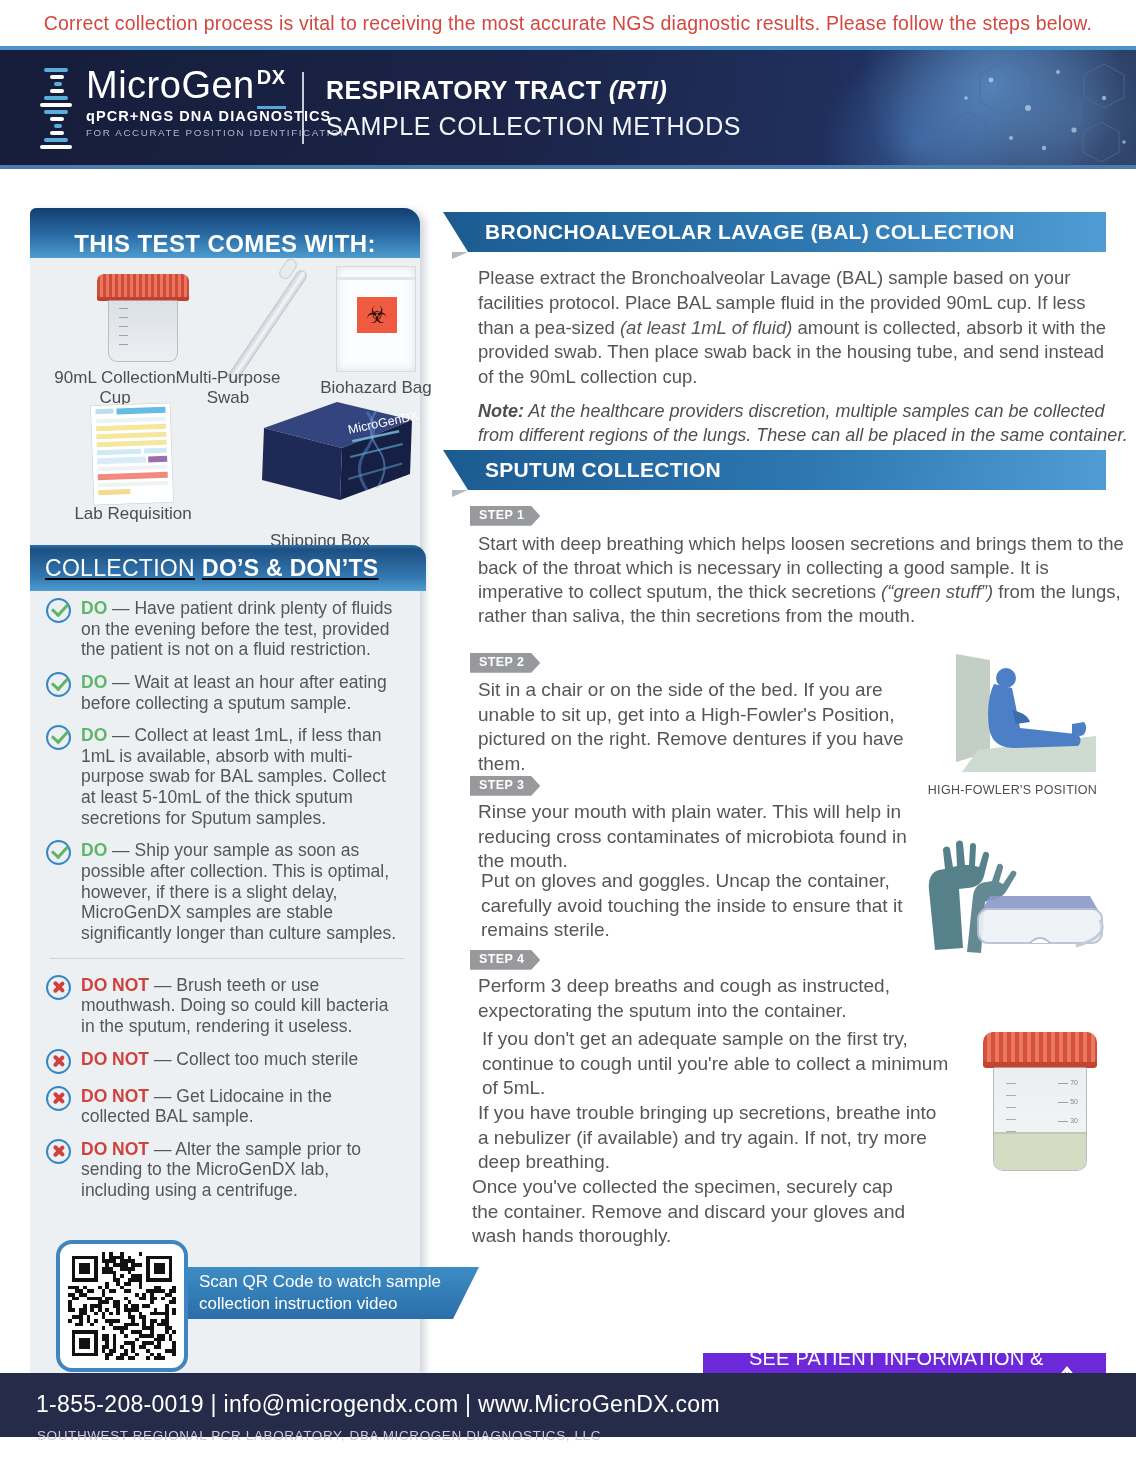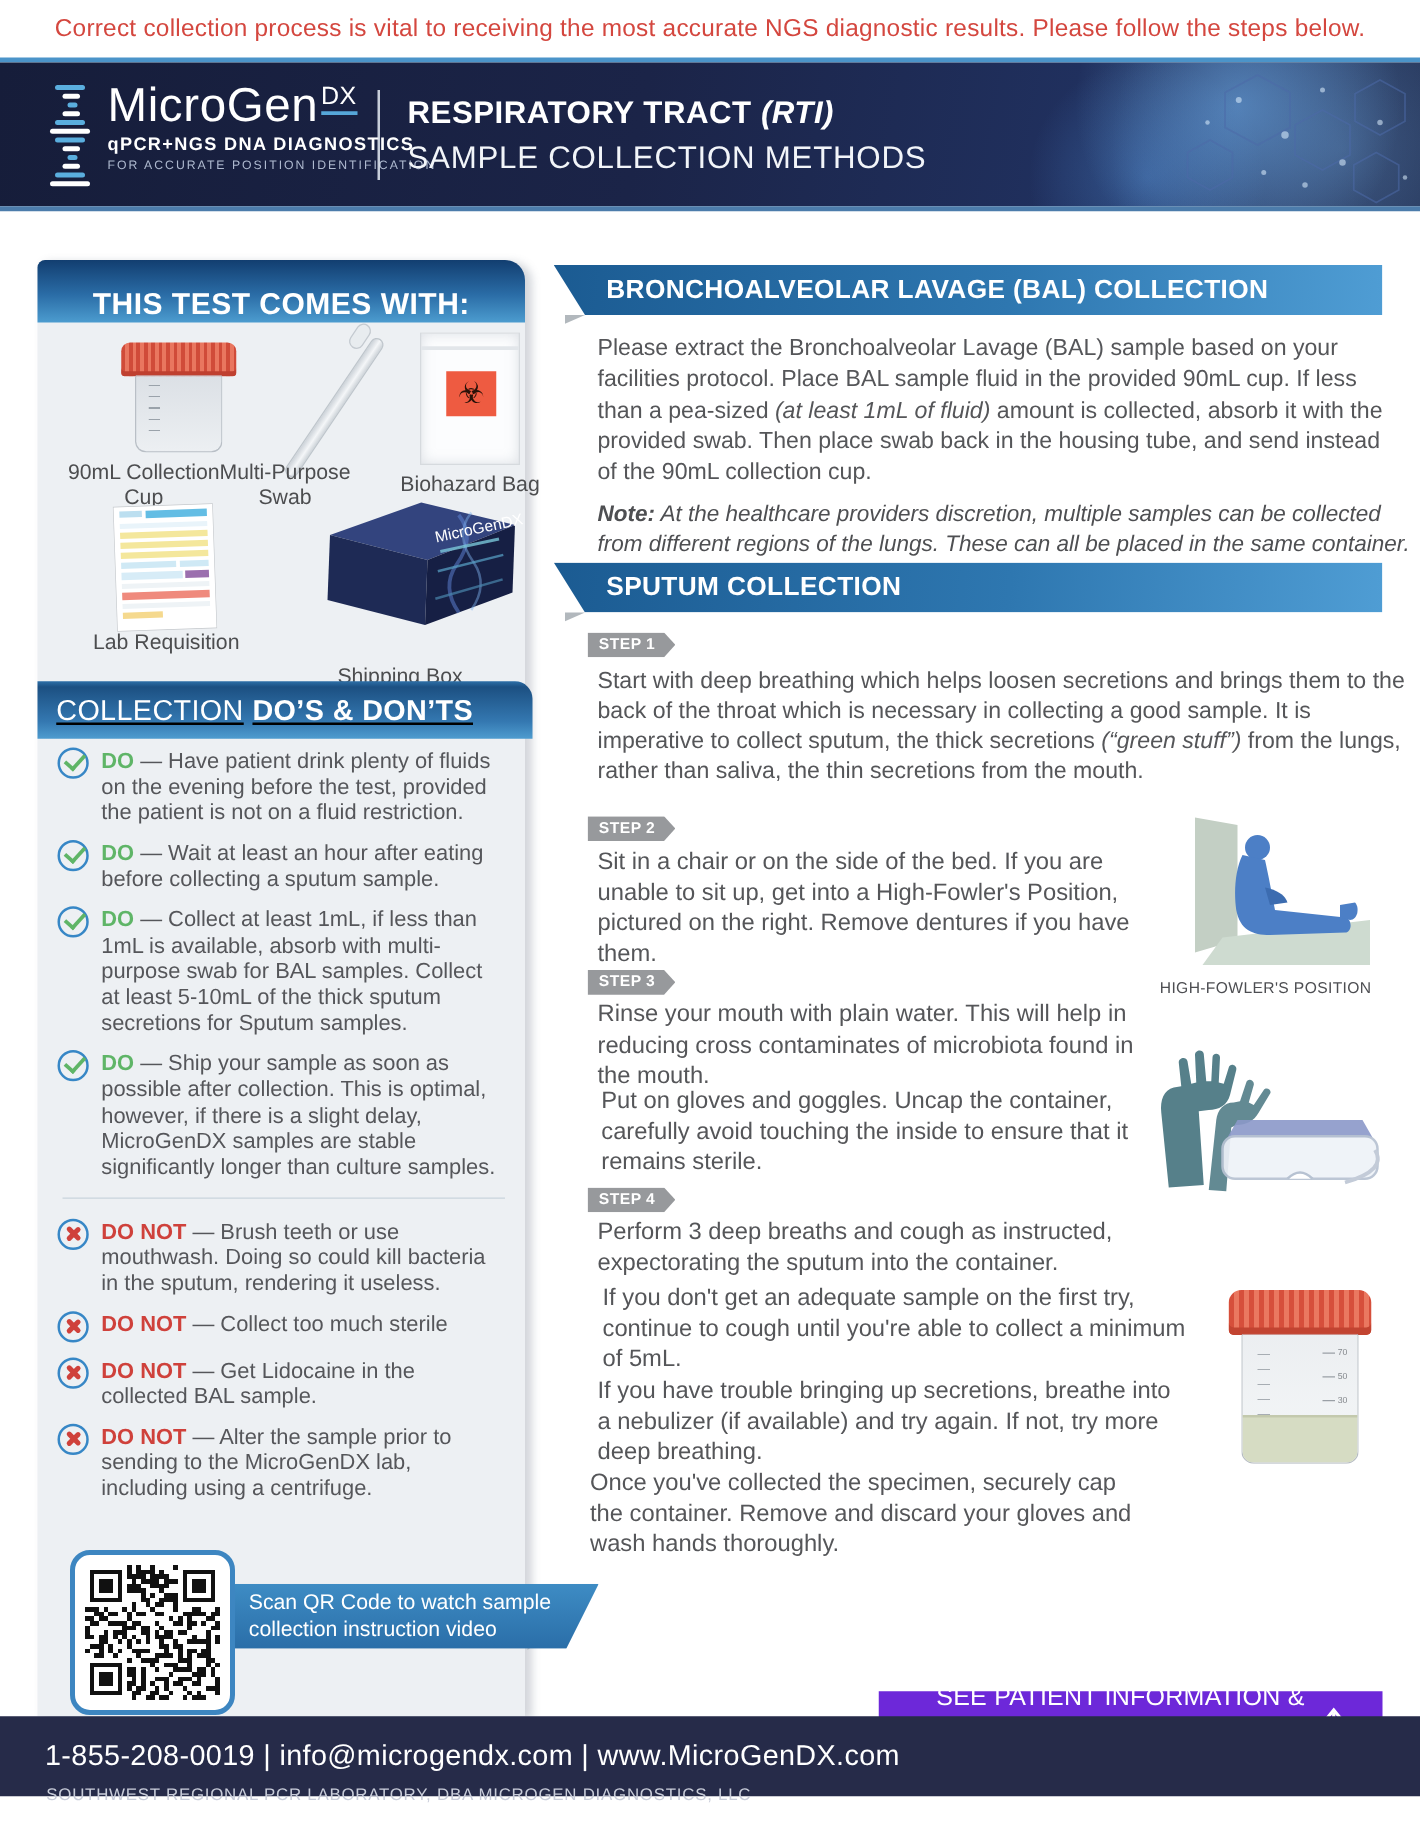--- a/index.html
+++ b/index.html
@@ -17,22 +17,22 @@
   .header { position:absolute; left:0; top:50px; width:1136px; height:115px;
     background:linear-gradient(100deg,#161d3a 0%,#1b2448 45%,#20305e 75%,#1a2547 100%); overflow:hidden; }
   .header-glow { position:absolute; right:0; top:0; width:520px; height:115px;
     background:
       radial-gradient(circle at 72% 30%, rgba(120,190,255,.50), rgba(120,190,255,0) 34%),
       radial-gradient(circle at 58% 80%, rgba(90,160,240,.35), rgba(90,160,240,0) 30%),
       radial-gradient(circle at 88% 60%, rgba(140,200,255,.30), rgba(140,200,255,0) 40%); }
   .header-hex { position:absolute; right:0; top:0; opacity:.55; }
   .logo { position:absolute; left:38px; top:16px; display:flex; gap:10px; align-items:flex-start; }
   .logo-name { color:#fff; font-size:38px; font-weight:400; letter-spacing:.5px; line-height:1; }
-  .logo-name .dx { font-size:20px; font-weight:400; position:relative; top:-14px; margin-left:2px;
-    border-bottom:3px solid #56a7d9; padding-bottom:1px; }
+  .logo-name .dx { font-size:20px; font-weight:700; position:relative; top:-14px; margin-left:2px;
+    border-bottom:3px solid #56a7d9; padding-bottom:18px; }
   .logo-tag1 { color:#fff; font-size:14.5px; font-weight:700; letter-spacing:1.1px; margin-top:4px; }
   .logo-tag2 { color:#aeb9cf; font-size:9.8px; letter-spacing:1.6px; margin-top:3px; }
   .header-divider { position:absolute; left:302px; top:22px; width:2px; height:72px; background:rgba(230,236,244,.85); }
   .header-title { position:absolute; left:326px; top:26px; }
   .ht1 { color:#fff; font-size:25px; font-weight:700; letter-spacing:.4px; }
   .ht1 em { font-style:italic; }
   .ht2 { color:#f2f5f9; font-size:25px; font-weight:400; letter-spacing:.6px; margin-top:7px; }
   .rule-bottom { position:absolute; left:0; top:165px; width:1136px; height:4px; background:#4c7cab; }
   
   .sidebar { position:absolute; left:30px; top:208px; width:390px; height:1165px;

